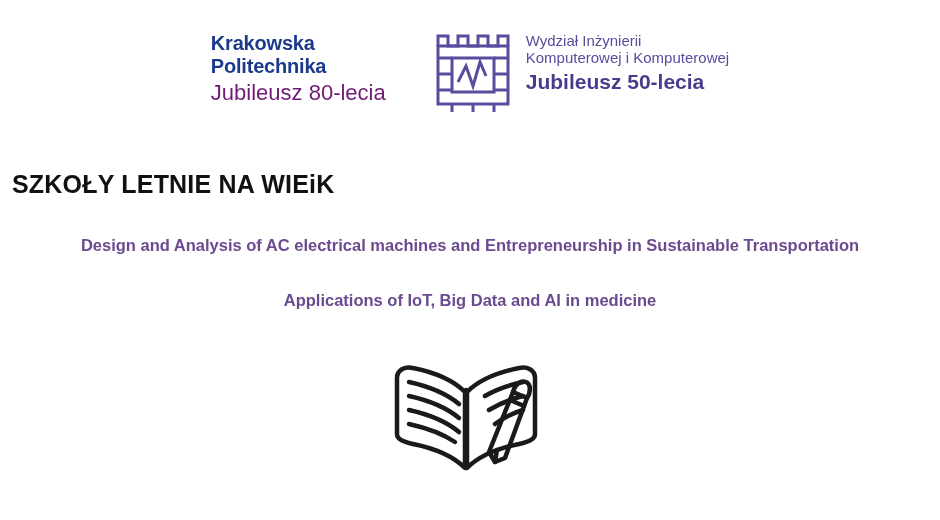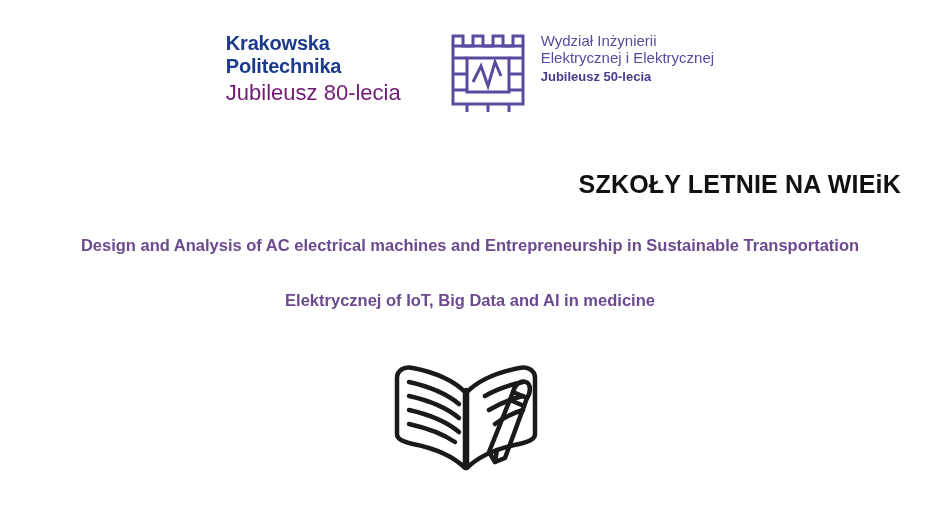--- a/index.html
+++ b/index.html
@@ -69,35 +69,35 @@
 
   
   .wy-line {
     font-size: 15px;
     font-weight: normal;
     color: #5b4a9e;
     line-height: 1.16;
     white-space: nowrap;
   }
   .wy-sub {
-    font-size: 13px;
+    font-size: 21px;
     font-weight: bold;
     color: #4a3c8c;
     line-height: 1.25;
     margin-top: 2px;
     white-space: nowrap;
   }
 
   
   .main-title {
     position: absolute;
     top: 170px;
-    left: 0;
+    left: 12px;
     width: 901px;
-    text-align: right;
+    text-align: left;
     font-size: 25px;
     font-weight: bold;
     color: #111111;
     letter-spacing: 0.2px;
   }
 
   .course-line-1 {
     position: absolute;
     top: 236px;
     left: 0;
@@ -160,31 +160,31 @@
             <path d="M6 26 h14 M6 42 h14 M6 58 h14"></path>
 
             <path d="M62 26 h14 M62 42 h14 M62 58 h14"></path>
 
             <path d="M20 72 v8 M41 72 v8 M62 72 v8"></path>
           </g>
         </svg>
       </div>
       <div class="logo-text">
         <div class="wy-line">Wydział Inżynierii</div>
-        <div class="wy-line">Elektrycznej i Elektrycznej</div>
+        <div class="wy-line">Komputerowej i Komputerowej</div>
         <div class="wy-sub">Jubileusz 50-lecia</div>
       </div>
     </div>
 
   </div>
 
   <div class="main-title">SZKOŁY LETNIE NA WIEiK</div>
 
   <div class="course-line-1">Design and Analysis of AC electrical machines and Entrepreneurship in Sustainable Transportation</div>
-  <div class="course-line-2">Elektrycznej of IoT, Big Data and AI in medicine</div>
+  <div class="course-line-2">Applications of IoT, Big Data and AI in medicine</div>
 
   <div class="illustration">
     <svg width="170" height="150" viewBox="0 0 170 150" xmlns="http://www.w3.org/2000/svg">
       <g fill="none" stroke="#1a1a1a" stroke-width="4.5" stroke-linecap="round" stroke-linejoin="round">
 
         <path d="M12 38 C12 30 20 26 28 28 C48 32 68 40 80 52 L80 128 C68 116 48 108 28 104 C20 102 12 100 12 94 Z"></path>
         <path d="M150 38 C150 30 142 26 134 28 C114 32 94 40 82 52 L82 128 C94 116 114 108 134 104 C142 102 150 100 150 94 Z"></path>
 
         <path d="M24 42 C42 46 62 54 74 64"></path>
         <path d="M24 56 C42 60 62 68 74 78"></path>

